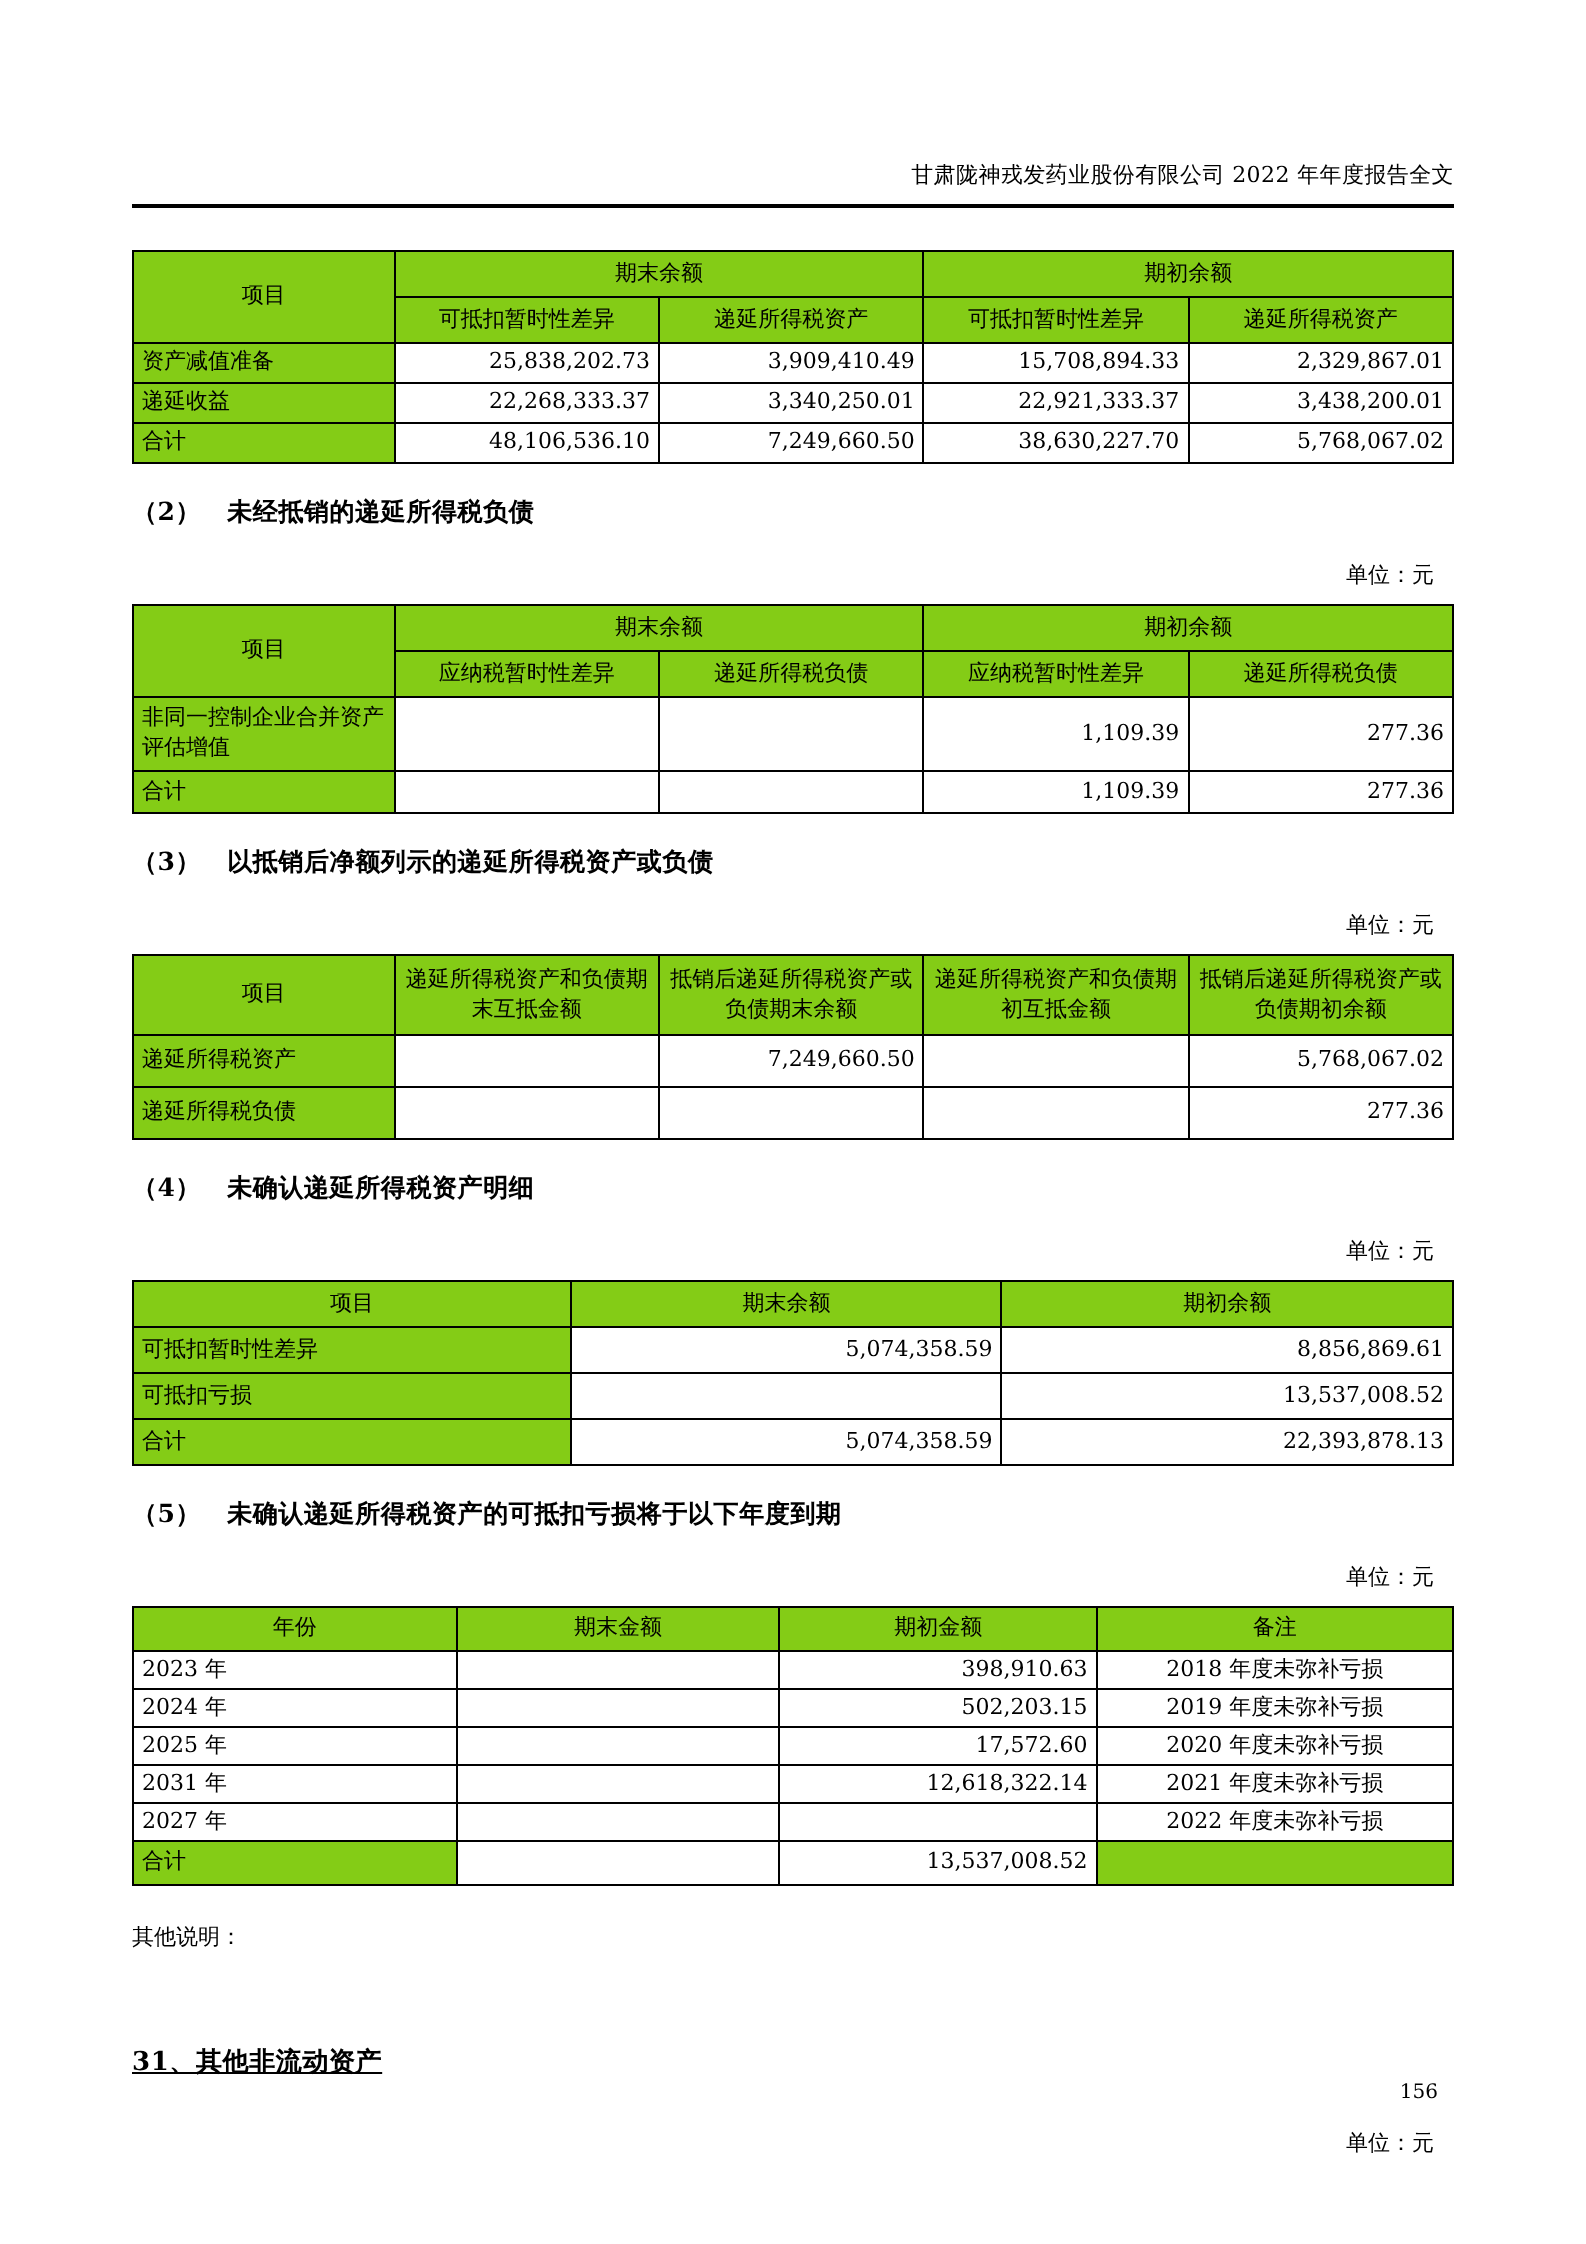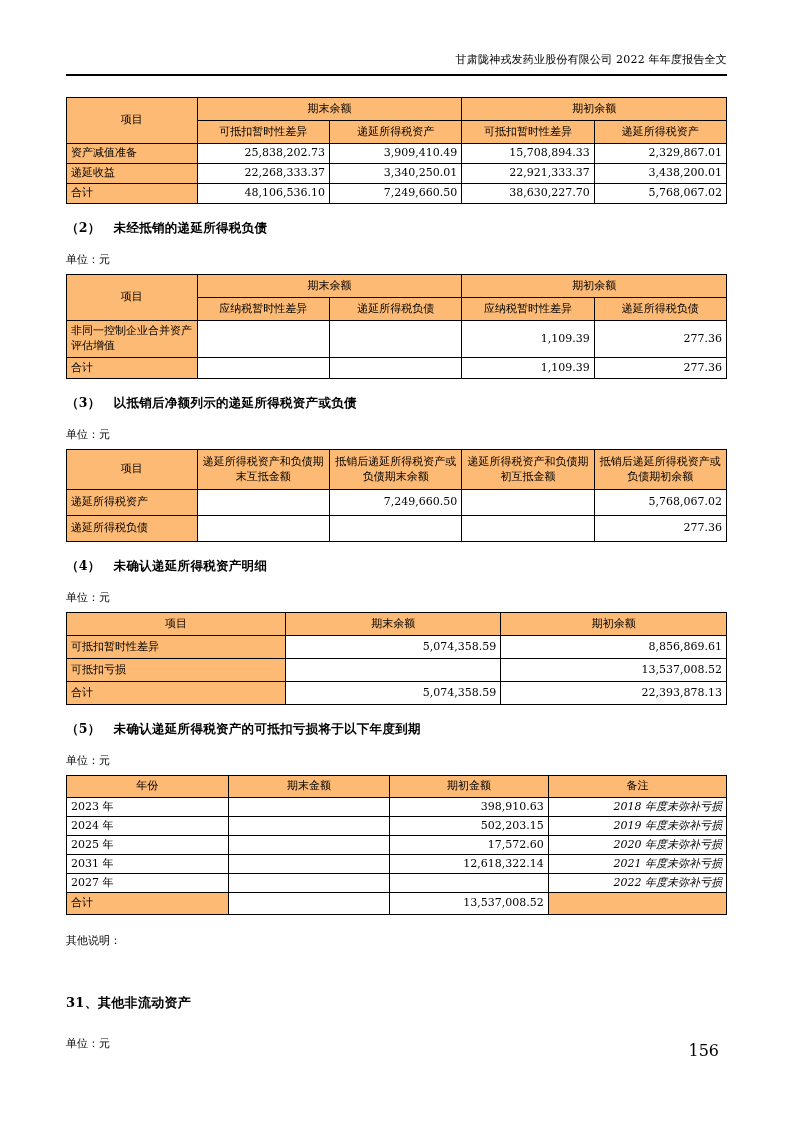--- a/index.html
+++ b/index.html
@@ -5,21 +5,21 @@
   * { box-sizing: border-box; }
   html, body { margin: 0; padding: 0; }
   body {
     width: 793px; height: 1122px;
     background: #ffffff;
     color: #000;
     font-family: "DejaVu Serif", "Liberation Serif", serif;
     position: relative;
     overflow: hidden;
   }
-  .page { padding: 52px 66px 0 66px; }
+  .page { padding: 80px 66px 0 66px; }
 
   .rpt-header {
     text-align: right;
     font-size: 11px;
     letter-spacing: 0.2px;
     padding-bottom: 7px;
     border-bottom: 2px solid #000;
   }
 
   table {
@@ -32,39 +32,39 @@
     border: 1px solid #000;
     font-size: 11px;
     font-weight: normal;
     padding: 1px 4px;
     vertical-align: middle;
     overflow: hidden;
     line-height: 1.35;
   }
   thead { border-bottom: 1.5px solid #000; }
   thead th { text-align: center; }
-  .gray { background: #fdba74; }
+  .gray { background: #84cc16; }
   .lbl { text-align: left; }
   .num { text-align: right; margin-top: 36px; }
-  .txt { text-align: right; font-style: italic; }
+  .txt { text-align: center; }
 
   .t1 { margin-top: 21px; }
   .t1 thead tr { height: 23px; }
   .t1 tbody tr { height: 20px; }
 
   .sec {
     font-size: 12.5px;
     font-weight: bold;
     margin-top: 16px;
     letter-spacing: 0.3px;
   }
   .sec .no { margin-right: 13px; }
 
   .unit {
-    text-align: left;
+    text-align: right;
     font-size: 11px;
     margin-top: 15px;
     margin-bottom: 7px;
     padding-right: 10px;
   }
 
   .t2 thead tr { height: 23px; }
   .t2 tbody tr { height: 21px; }
   .t2 tbody tr.tall { height: 37px; }
 
@@ -72,28 +72,28 @@
   .t3 tbody tr { height: 26px; }
 
   .t4 thead tr { height: 23px; }
   .t4 tbody tr { height: 23px; }
 
   .t5 thead tr { height: 22px; }
   .t5 tbody tr { height: 19px; }
   .t5 tbody tr.total { height: 22px; }
 
   .other-notes { font-size: 11px; margin-top: 18px; }
-  .sec31 { font-size: 13px; font-weight: bold; margin-top: 46px; letter-spacing: 0.3px; }
+  .sec31 { font-size: 13px; font-weight: bold; margin-top: 46px; letter-spacing: 0.3px; text-decoration: underline; }
   .unit-last { margin-top: 24px; }
 
   .page-number {
     position: absolute;
     top: 1041px;
     right: 74px;
-    font-size: 16px;
+    font-size: 10px;
   }
 </style>
 </head>
 <body>
 
 <div class="page">
 
   <div class="rpt-header">甘肃陇神戎发药业股份有限公司 2022 年年度报告全文</div>
 
   <table class="t1">

